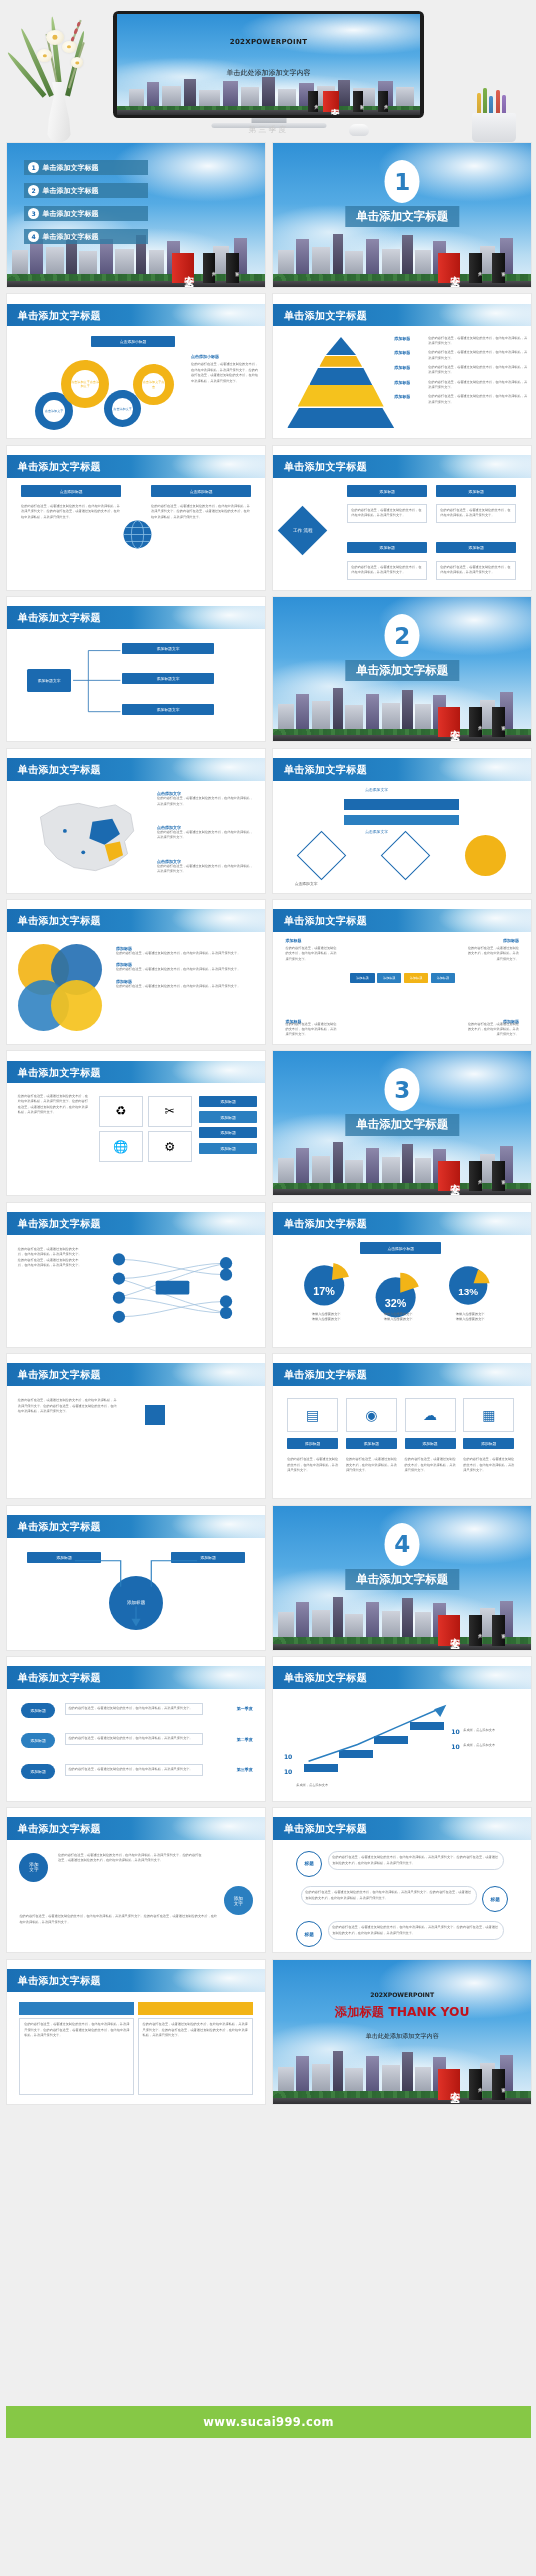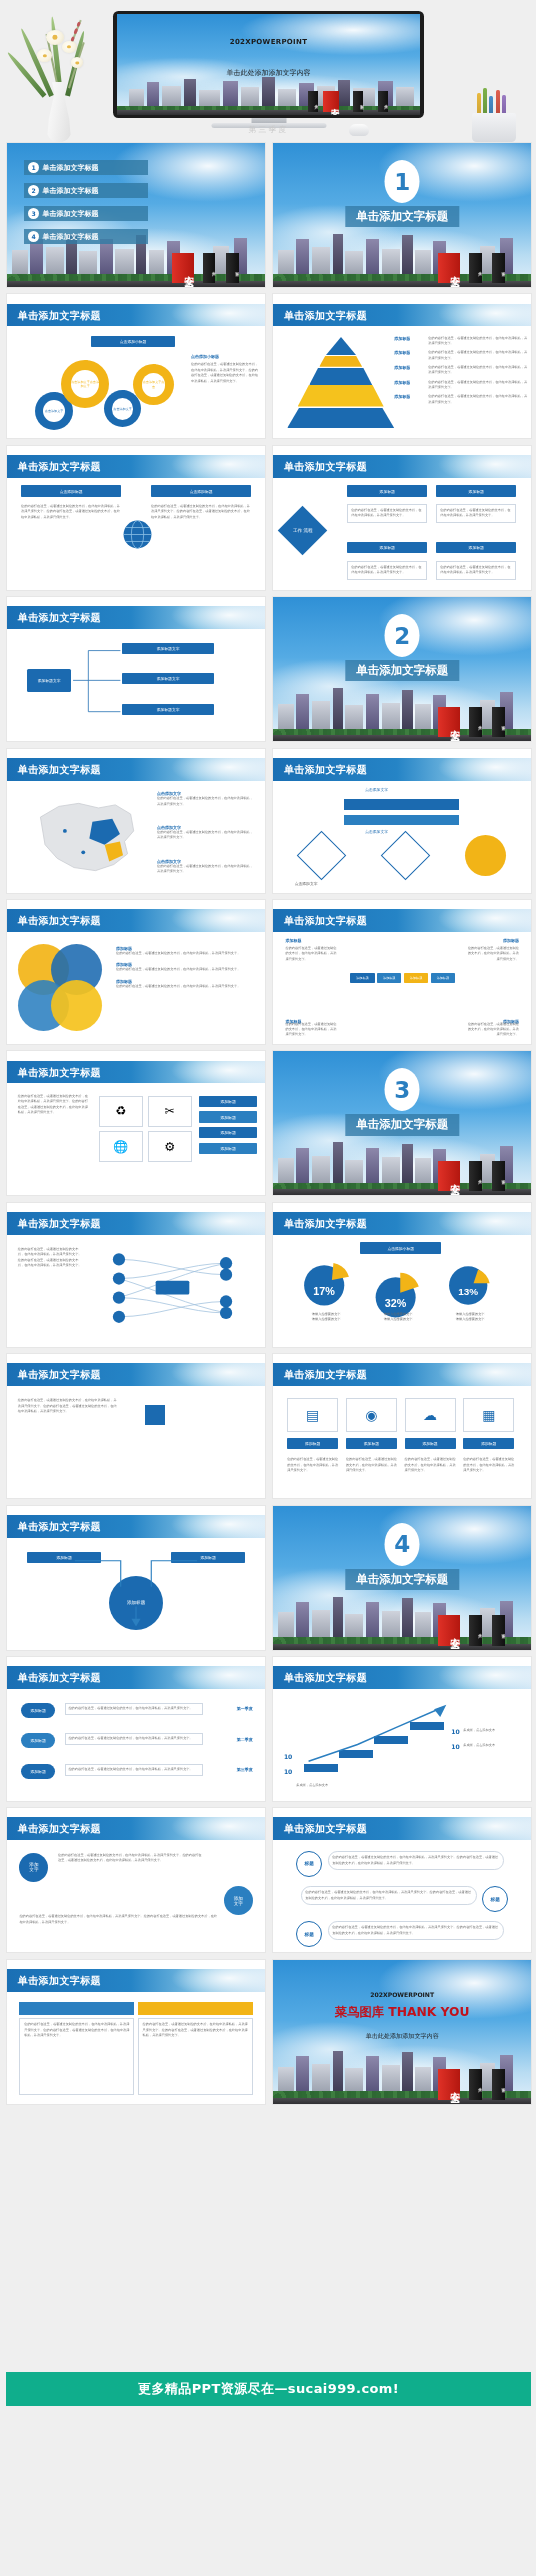--- a/index.html
+++ b/index.html
@@ -858,23 +858,23 @@
             <div class="bld" style="left:80%;width:6%;height:46%"></div>
             <div class="bld p" style="left:88%;width:5%;height:58%"></div>
             <div class="trees"></div>
               <div class="road"></div>
             <div class="pillar" style="left:64%;width:21.5px;font-size:10px">安全</div>
             <div class="pillar blk" style="left:76%;width:12.3px">生产</div>
             <div class="pillar blk" style="left:85%;width:12.3px">安全</div>
           </div>
         </div>
         <div class="thanks-k">202XPOWERPOINT</div>
-        <div class="thanks-t">菜鸟图库 THANK YOU</div>
+        <div class="thanks-t">添加标题 THANK YOU</div>
         <div class="thanks-s">单击此处添加添加文字内容</div>
       </div>
     </div>
 
   </div>
 
-  <div class="banner1" style="top:2372px">更多精品PPT资源尽在—sucai999.com!</div>
+  <div class="banner2" style="top:2406px">www.sucai999.com</div>
 
 </div>
 
 
 </body></html>

